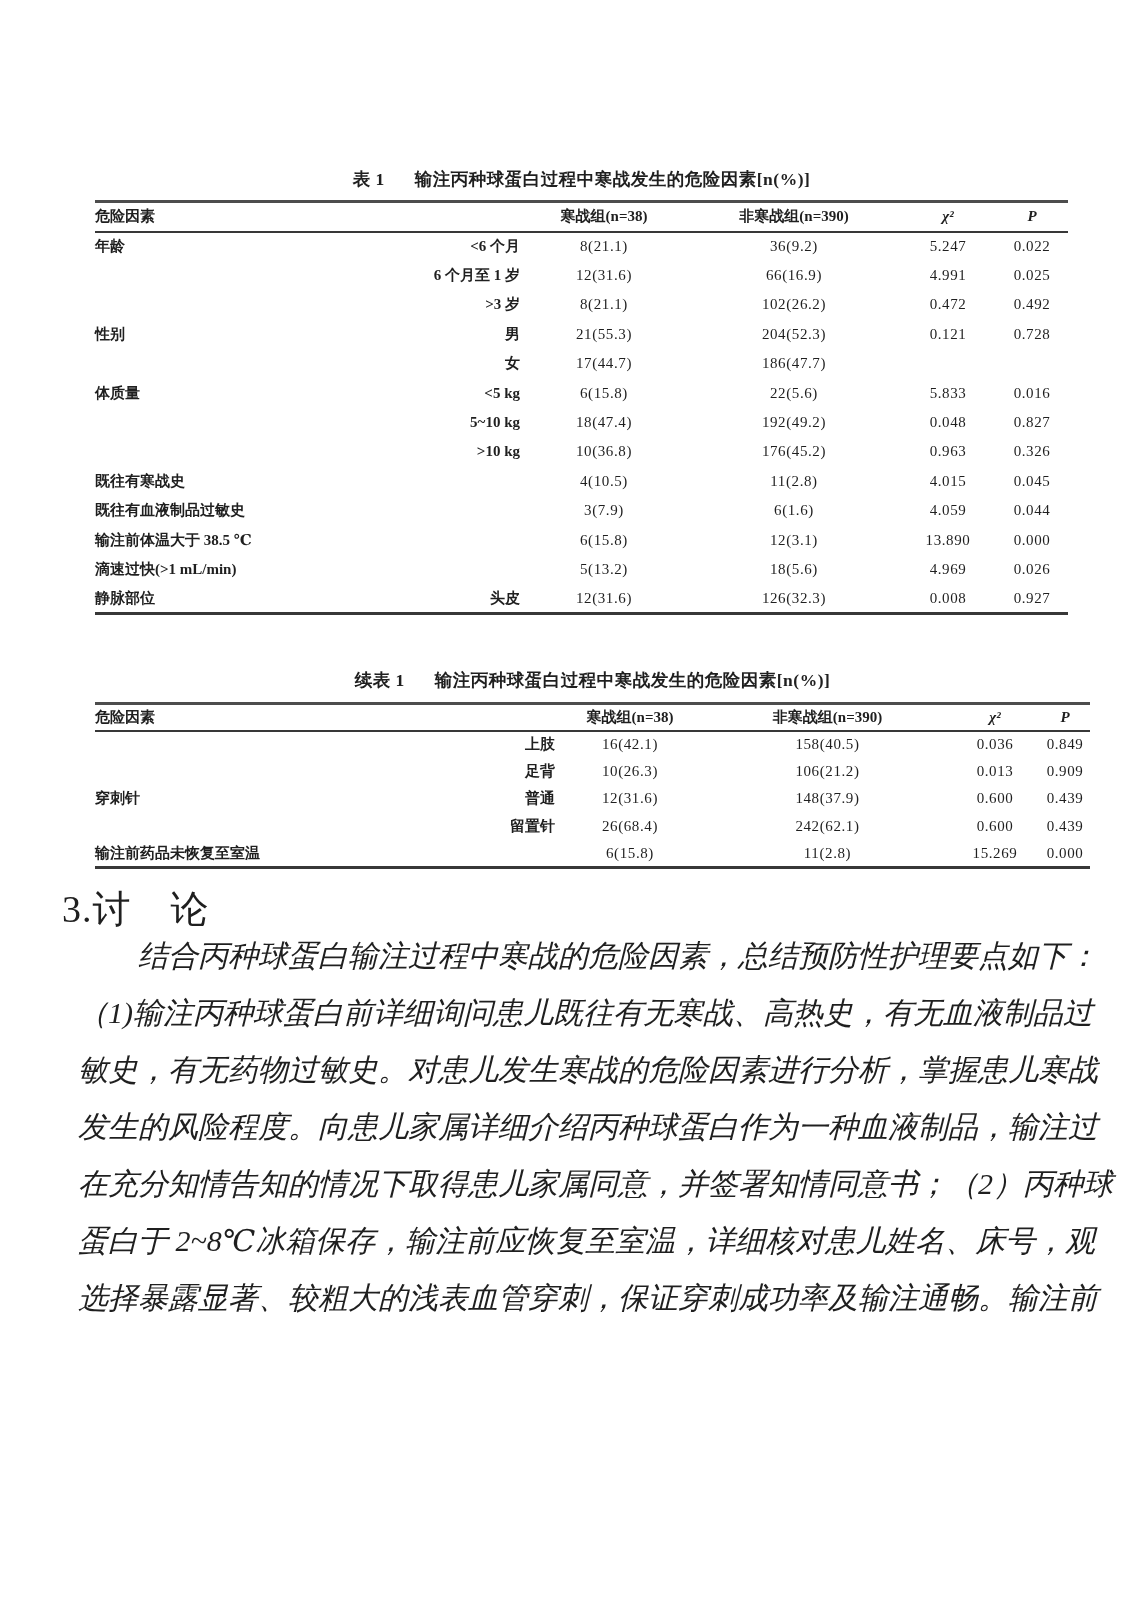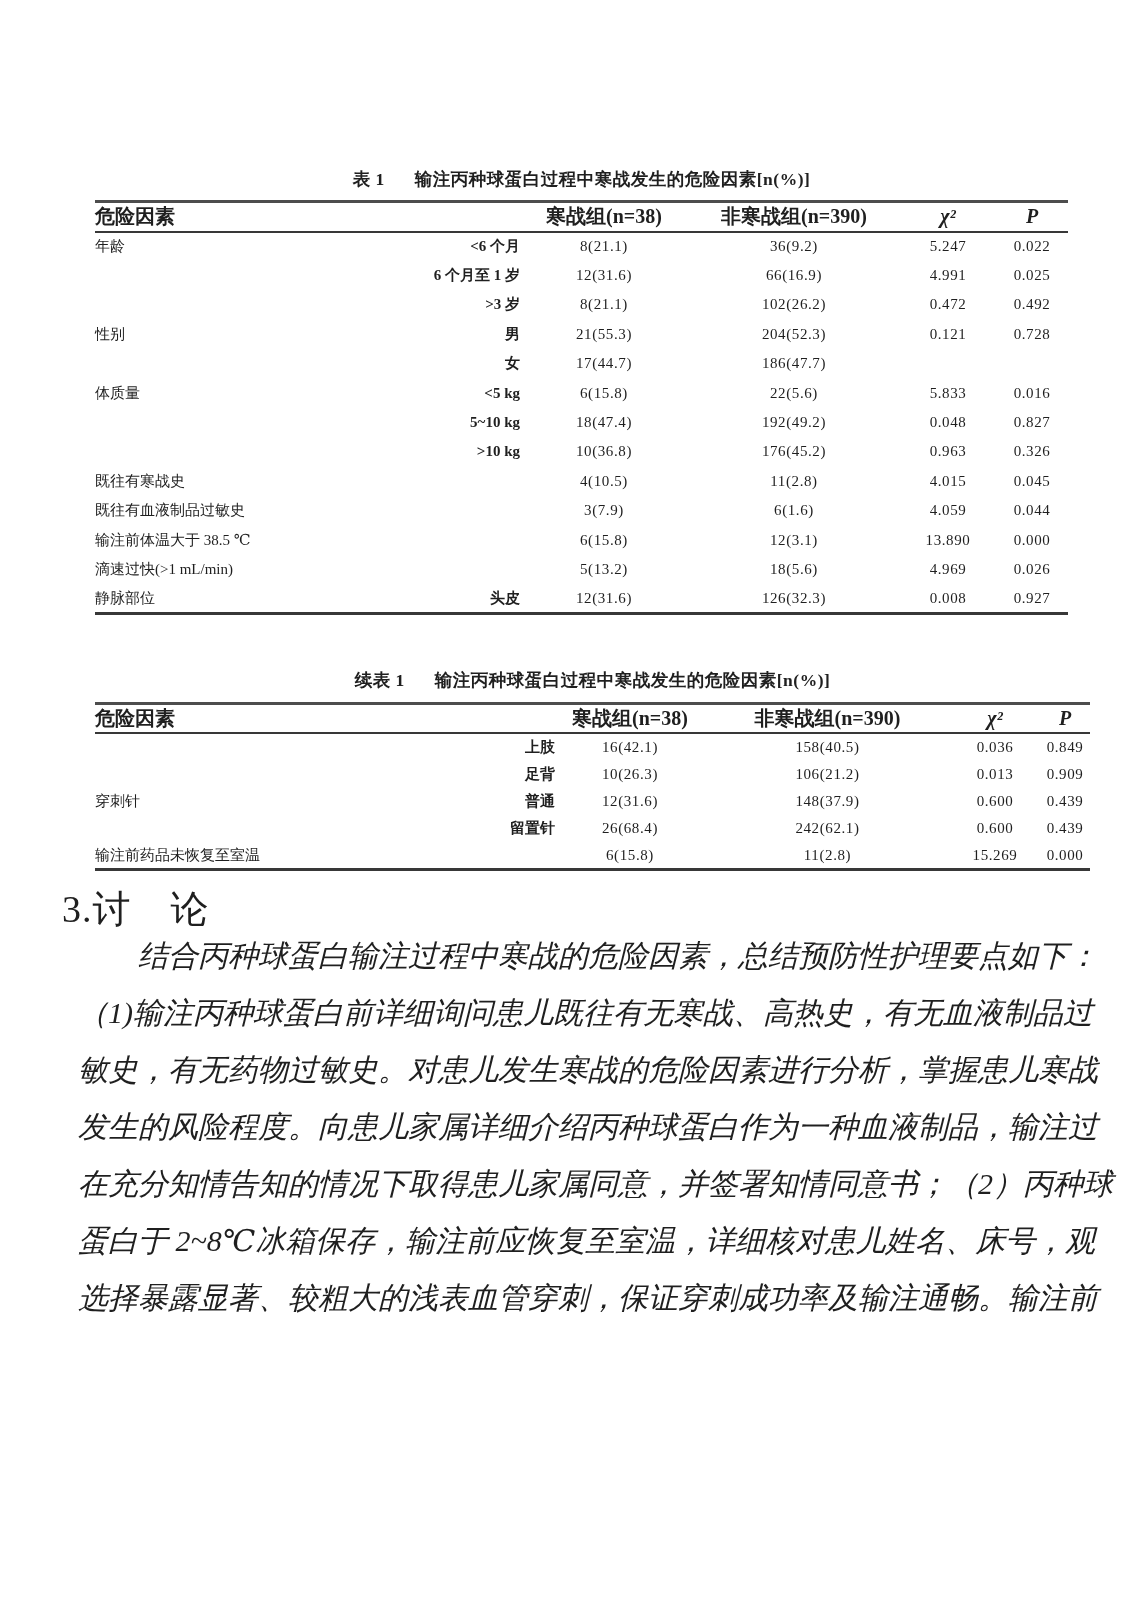--- a/index.html
+++ b/index.html
@@ -19,31 +19,31 @@
   .tbl-caption .cap-label{margin-right:30px;}
 
   
   table.riskt{
     position:absolute;border-collapse:collapse;table-layout:fixed;
     border-top:3.5px solid #4d4d4d;border-bottom:3px solid #383838;
   }
   #table1{left:95px;top:200px;width:973px;}
   #table2{left:95px;top:702px;width:995px;}
   table.riskt thead th{
-    border-bottom:2px solid #383838;font-size:20px;font-weight:bold;
+    border-bottom:2px solid #383838;font-size:15px;font-weight:bold;
     vertical-align:middle;padding:0;white-space:nowrap;
   }
   #table1 thead tr{height:30px;}
   #table1 tbody tr{height:29.4px;}
   #table2 thead tr{height:27px;}
   #table2 tbody tr{height:27.4px;}
   table.riskt td{
     font-size:15px;vertical-align:middle;padding:0;white-space:nowrap;overflow:visible;
   }
-  .c-factor{text-align:left;font-weight:normal;padding-left:2px;}
+  .c-factor{text-align:left;font-weight:bold;padding-left:2px;}
   th.c-factor{font-size:15.5px;}
   .c-cat{text-align:right;font-weight:bold;}
   .c-num{text-align:center;font-weight:normal;letter-spacing:.6px;}
   th.c-num{font-weight:bold;letter-spacing:0;}
   .math{font-style:italic;font-weight:normal;font-size:16px;letter-spacing:0;}
 
   
   .disc-heading{
     position:absolute;left:62px;top:884px;font-size:38px;letter-spacing:1px;white-space:nowrap;
   }

